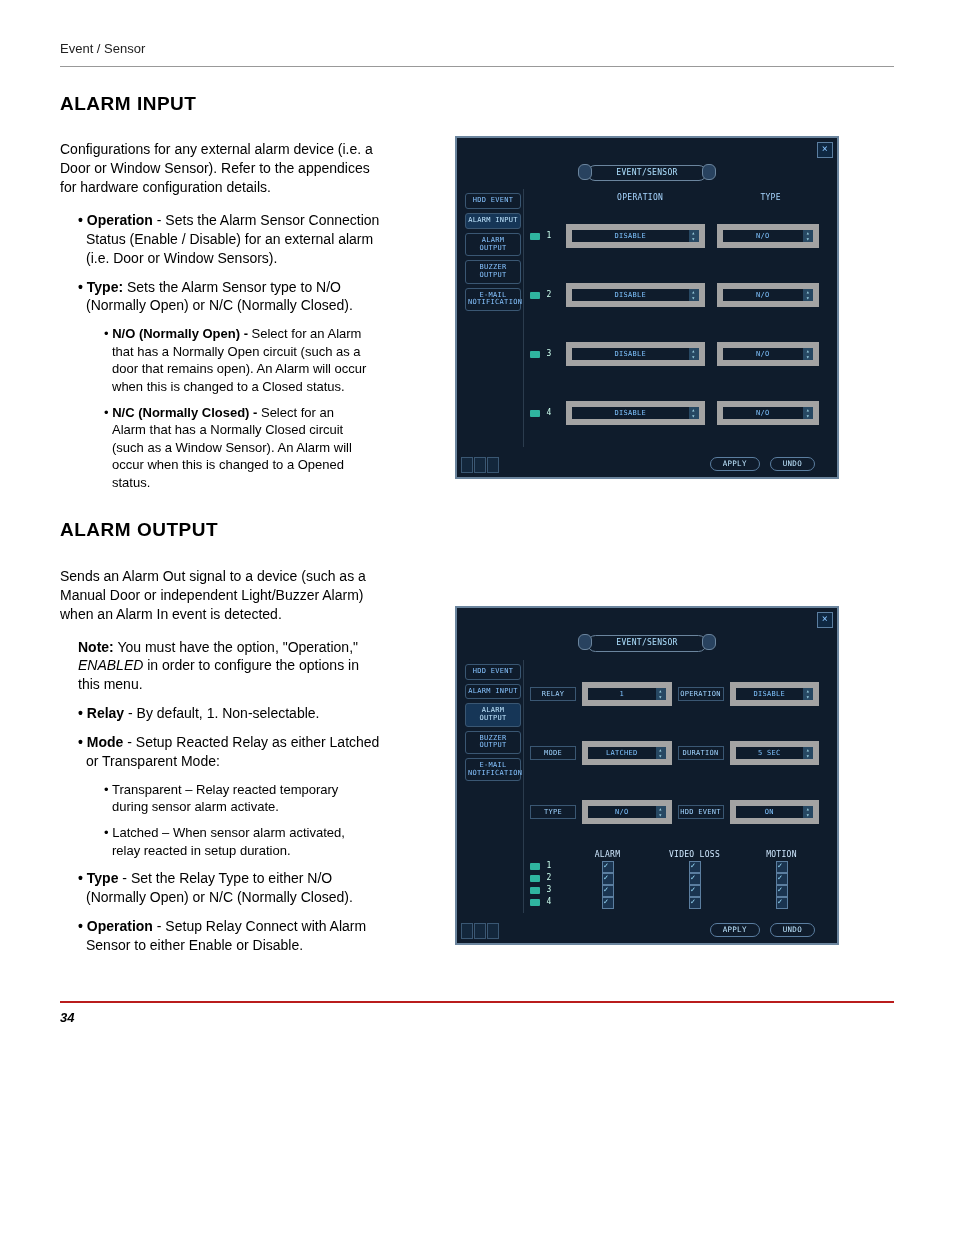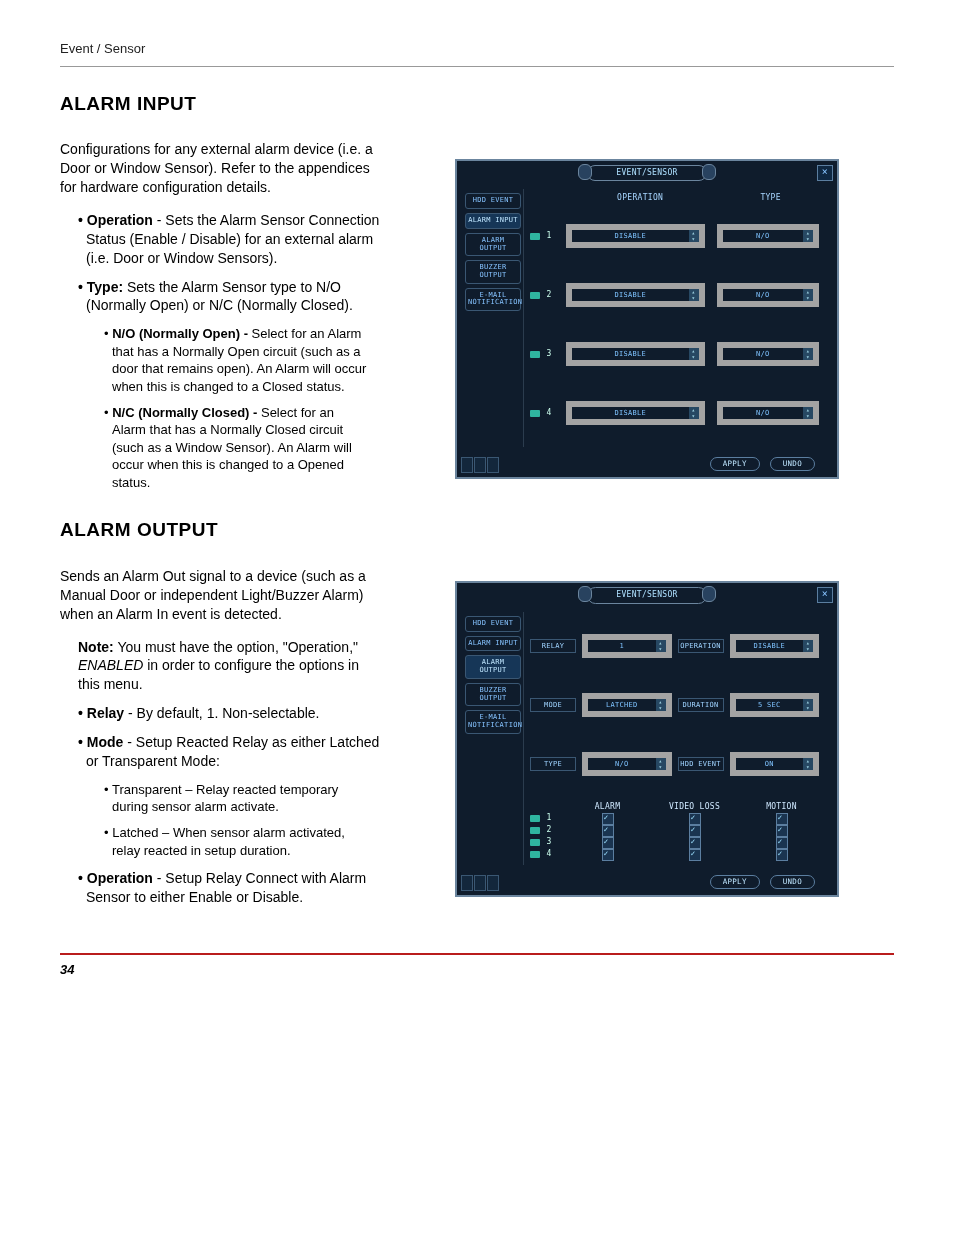--- a/index.html
+++ b/index.html
@@ -59,20 +59,21 @@
     font-family: "Lucida Console", Monaco, monospace;
     font-size: 8px;
     letter-spacing: 0.3px;
     margin: 0 auto 20px auto;
     position: relative;
   }
   .panel-title {
     text-align: center;
     padding: 4px 17px;
     position: relative;
+    margin-top: 23px;
   }
   .title-pill {
     display: inline-block;
     background: #0f1c2c;
     border: 1px solid #6b859e;
     border-radius: 11px;
     padding: 2px 28px;
     color: #aee0ff;
     font-size: 8px;
     position: relative;
@@ -318,20 +319,21 @@
     <p class="note">
       <span class="lbl">Note:</span><span> You must have the option, "Operation," </span><span class="ital">ENABLED</span><span> in order to configure the options in this menu.</span>
     </p>
     <ul class="bul">
       <li><span class="lbl">Relay</span><span> - By default, 1. Non-selectable.</span></li>
       <li><span class="lbl">Mode</span><span> - Setup Reacted Relay as either Latched or Transparent Mode:</span></li>
       <ul class="sub">
         <li>Transparent – Relay reacted temporary during sensor alarm activate.</li>
         <li>Latched – When sensor alarm activated, relay reacted in setup duration.</li>
       </ul>
+      <li><span class="lbl">Type</span><span> - Set the Relay Type to either N/O (Normally Open) or N/C (Normally Closed).</span></li>
       <li><span class="lbl">Operation</span><span> - Setup Relay Connect with Alarm Sensor to either Enable or Disable.</span></li>
     </ul>
   </div>
 
   <div class="figcol">
 
     <div class="panel">
       <div class="panel-title">
         <span class="title-pill">
           <span class="title-ear left"></span>

